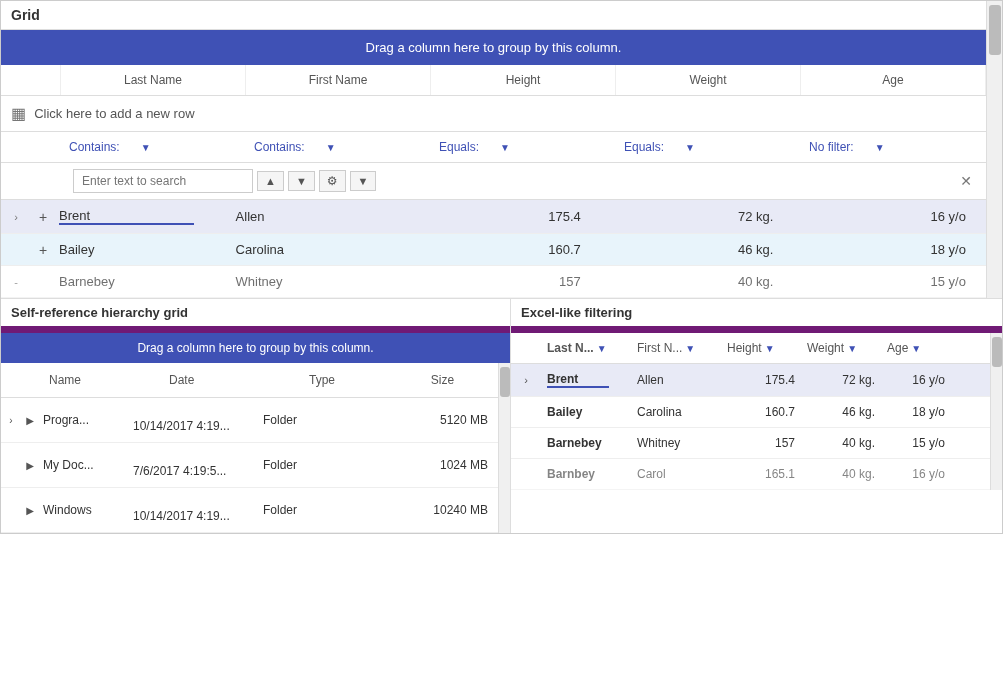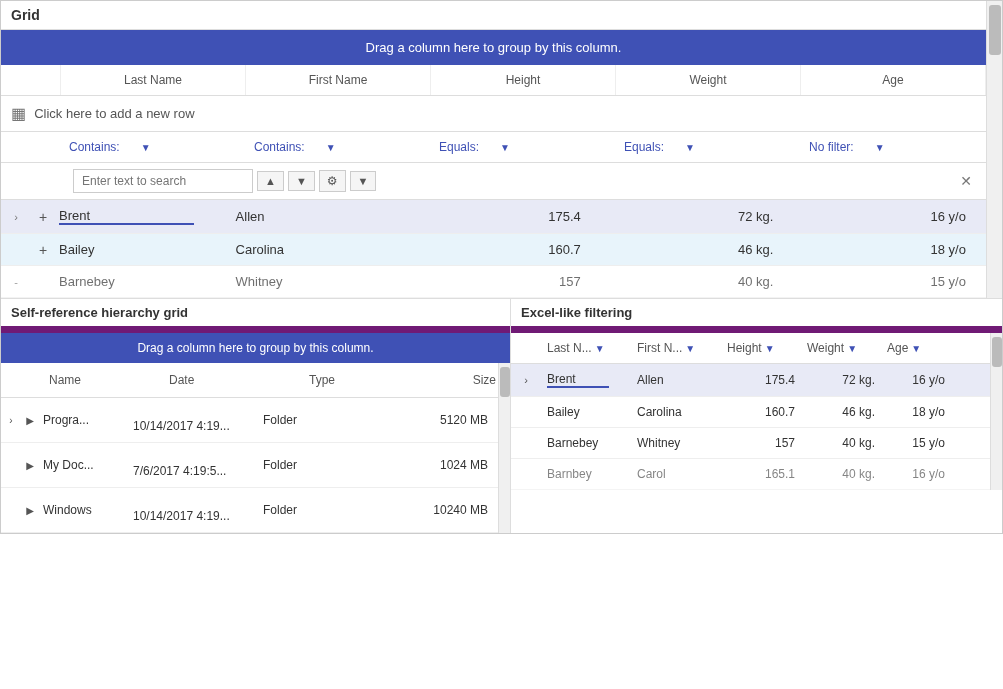--- a/index.html
+++ b/index.html
@@ -208,21 +208,21 @@
 
     .hier-col-header {
       padding: 4px 8px;
       color: #555;
       font-size: 12px;
     }
 
     .hier-col-header.name { width: 120px; }
     .hier-col-header.date { width: 140px; }
     .hier-col-header.type { width: 80px; }
-    .hier-col-header.size { flex: 1; text-align: right; padding-right: 2px; }
+    .hier-col-header.size { flex: 1; text-align: center; padding-right: 2px; }
 
     .hier-row {
       display: flex;
       align-items: center;
       border-bottom: 1px solid #eee;
       padding: 7px 0;
     }
 
     .hier-expander {
       width: 20px;
@@ -263,21 +263,21 @@
       font-size: 12px;
       color: #555;
     }
 
     .excel-col-header .filter-icon {
       color: #3f51b5;
       font-size: 10px;
     }
 
     .excel-expander-col { width: 30px; }
-    .excel-last-name { width: 90px; }
+    .excel-last-name { width: 90px; font-weight: bold; }
     .excel-first-name { width: 90px; }
     .excel-height { width: 80px; }
     .excel-weight { width: 80px; }
     .excel-age { width: 70px; }
 
     .excel-data-row {
       display: flex;
       align-items: center;
       border-bottom: 1px solid #eee;
     }

